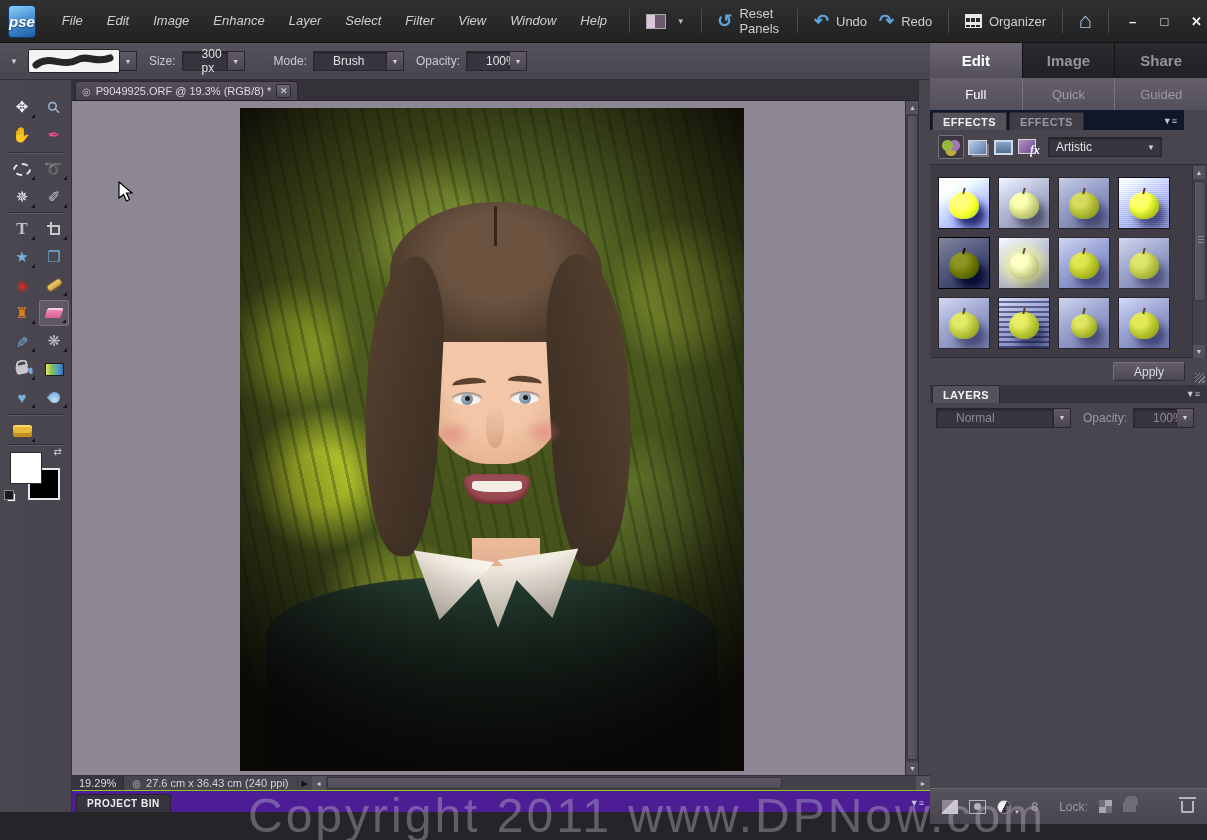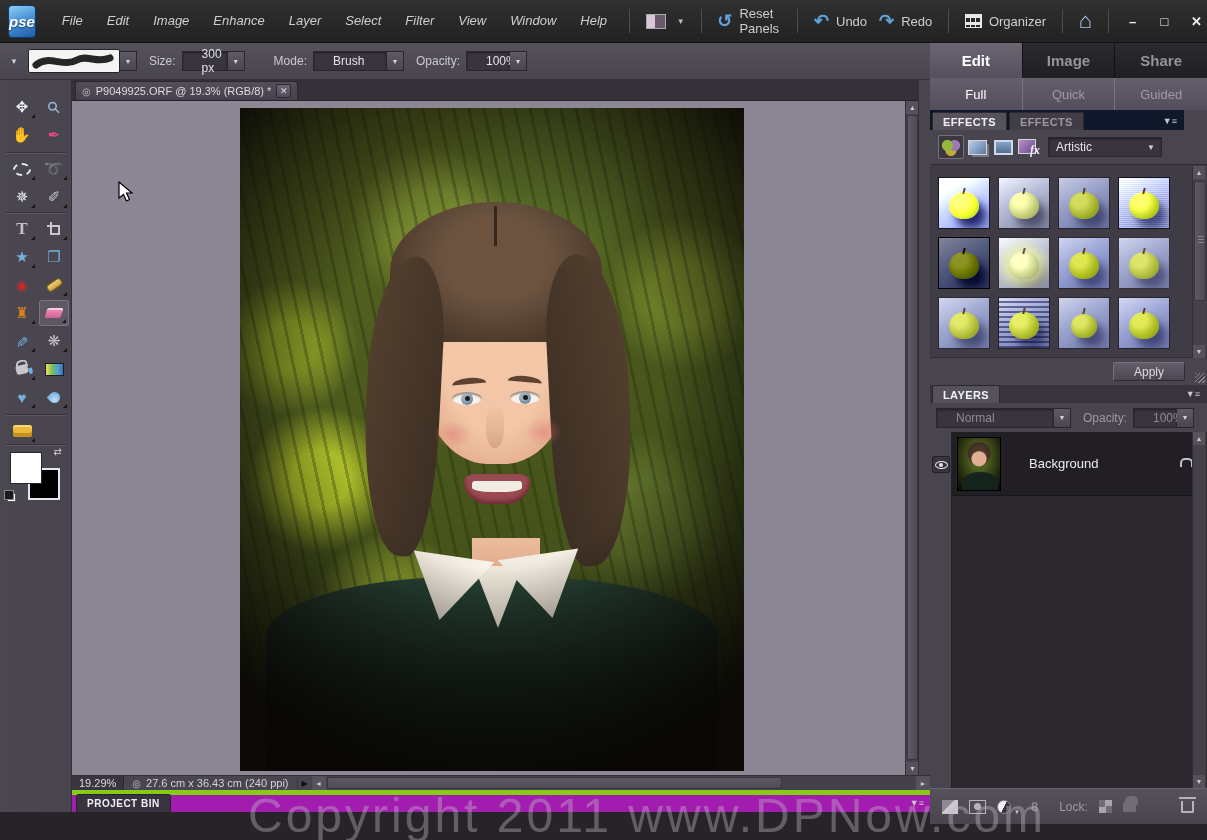--- a/index.html
+++ b/index.html
@@ -132,22 +132,22 @@
              font-size:8px; color:#0e0d10; }
   .hscroll { flex:1; height:15px; position:relative; background:#45414b; }
   .h-larr { position:absolute; left:0; top:0; width:14px; height:15px; background:#56525c;
             font-size:7px; color:#cac7d1; display:flex; align-items:center; justify-content:center; }
   .h-rarr { position:absolute; right:0; top:0; width:14px; height:15px; background:#56525c;
             font-size:7px; color:#cac7d1; display:flex; align-items:center; justify-content:center; }
   .hthumb { position:absolute; left:15px; top:1px; width:455px; height:12px;
             background:linear-gradient(#5d5863,#4f4b56); border:1px solid #39353f; border-radius:2px; }
 
   
-  .binstrip { position:absolute; left:72px; top:790px; width:858px; height:22px; background:#a21caf;
-              border-top:5px solid #84cc16; display:flex; align-items:flex-end; }
+  .binstrip { position:absolute; left:72px; top:790px; width:858px; height:22px; background:#4c1d95;
+              border-top:1px solid #84cc16; display:flex; align-items:flex-end; }
   .bin-tab { height:18px; margin-left:4px; background:#38343f; border:1px solid #26232b;
              border-bottom:none; border-radius:3px 3px 0 0; padding:0 10px; display:flex;
              align-items:center; font-size:10px; font-weight:bold; letter-spacing:.5px; color:#f0eef3; }
   .bin-menu { margin-left:auto; margin-right:6px; margin-bottom:4px; font-size:9px; color:#c8c5cc; }
   .bottomstrip { position:absolute; left:0; top:812px; width:1207px; height:28px; background:#262329; }
 
   
   .photo { position:absolute; left:168px; top:7px; width:504px; height:663px; overflow:hidden;
     background:
       radial-gradient(circle at 16% 56%, rgba(196,214,44,.8) 0 5%, transparent 13%),
@@ -705,40 +705,20 @@
           <span>▼</span>
         </div>
       <span class="opt-label" style="color:#9d99a4;">Opacity:</span>
       <div class="field dd-dis" style="width:44px;">
           <span>100%</span>
         </div>
       <div class="dd-arrow">
           <span>▼</span>
         </div>
     </div>
-    <div class="ly-content">
-      <div class="ly-gutter">
-        <div class="eye-btn">
-            <span class="eye-icon"></span>
-          </div>
-      </div>
-      <div class="layer-row">
-        <div class="ly-thumb"></div>
-        <span class="ly-name">Background</span>
-        <span class="ly-lock"><span class="padlock"></span></span>
-      </div>
-      <div class="ly-scroll">
-        <div class="scr-btn" style="top:0;width:12px;">
-            <span>▲</span>
-          </div>
-        <div class="scr-btn" style="bottom:0;top:auto;width:12px;">
-            <span>▼</span>
-          </div>
-      </div>
-    </div>
     <div class="ly-bottom">
       <span class="newlayer-icon"></span>
       <span class="mask-icon"></span>
       <span class="adjust-icon"></span>
       <span class="tinydown">▼</span>
       <span class="link-icon">8</span>
       <span class="lock-label">Lock:</span>
       <span class="checker-icon"></span>
       <span class="padlock dim"></span>
       <span class="trash-icon"></span>

